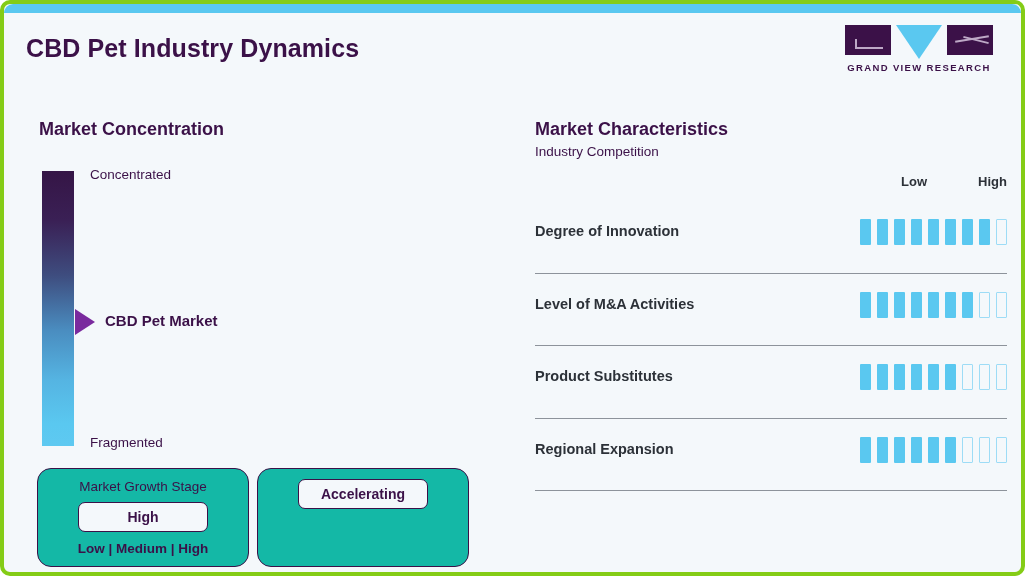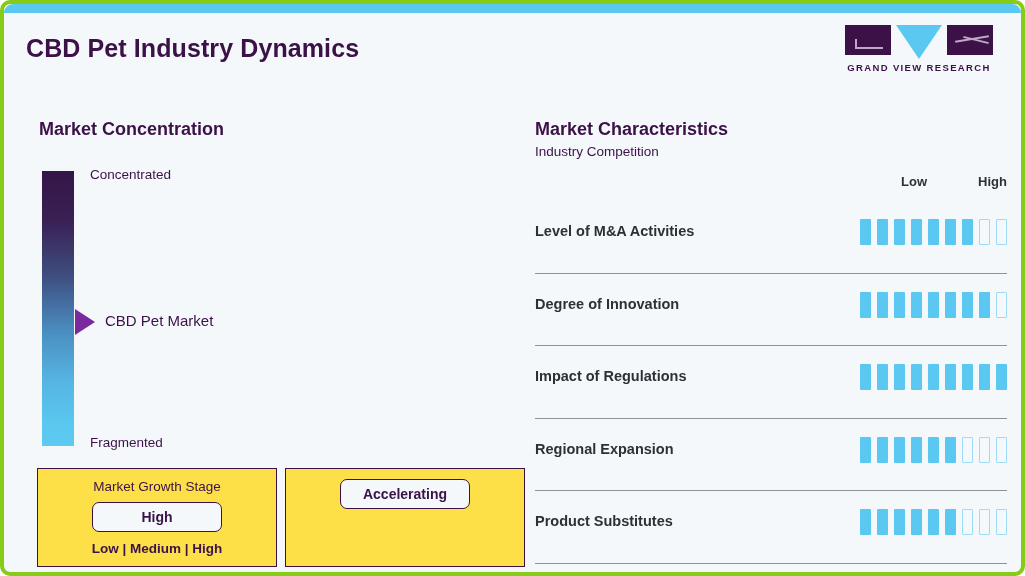--- a/index.html
+++ b/index.html
@@ -186,42 +186,42 @@
     border-top: 13px solid transparent;
     border-bottom: 13px solid transparent;
     border-left: 20px solid #7a2a9e;
   }
 
   .marker-label {
     position: absolute;
     left: 30px;
     top: 3px;
     font-size: 15px;
-    font-weight: normal;
+    font-weight: bold;
     color: #3b1148;
     white-space: nowrap;
     text-align: center;
   }
 
   
   .info-boxes {
     position: absolute;
     left: 33px;
     top: 369px;
     display: flex;
     gap: 8px;
   }
 
   .info-box {
-    width: 240px;
+    width: 212px;
     border: 1.3px solid #3b1148;
-    border-radius: 0;
+    border-radius: 14px;
     padding: 10px 8px 10px;
     text-align: center;
-    background: #fde047;
+    background: #14b8a6;
   }
 
   .info-box-title {
     font-size: 13.5px;
     color: #3b1148;
     margin-bottom: 8px;
   }
 
   .info-box-value {
     display: inline-block;
@@ -393,85 +393,71 @@
 
     <div class="section-subtitle">Industry Competition</div>
 
     <div class="rating-axis">
       <div class="axis-low">Low</div>
       <div class="axis-high">High</div>
     </div>
 
     <div class="rating-rows" id="rating-rows">
         <div class="rating-row">
-          <div class="rating-label">Level of M&amp;A Activities</div>
+          <div class="rating-label">Degree of Innovation</div>
           <div class="rating-bars">
             <div class="seg filled"></div>
             <div class="seg filled"></div>
             <div class="seg filled"></div>
             <div class="seg filled"></div>
             <div class="seg filled"></div>
             <div class="seg filled"></div>
             <div class="seg filled"></div>
-            <div class="seg empty"></div>
+            <div class="seg filled"></div>
             <div class="seg empty"></div>
           </div>
         </div>
         <div class="rating-row">
-          <div class="rating-label">Degree of Innovation</div>
+          <div class="rating-label">Level of M&amp;A Activities</div>
           <div class="rating-bars">
             <div class="seg filled"></div>
             <div class="seg filled"></div>
             <div class="seg filled"></div>
             <div class="seg filled"></div>
             <div class="seg filled"></div>
             <div class="seg filled"></div>
             <div class="seg filled"></div>
-            <div class="seg filled"></div>
+            <div class="seg empty"></div>
             <div class="seg empty"></div>
           </div>
         </div>
         <div class="rating-row">
-          <div class="rating-label">Impact of Regulations</div>
+          <div class="rating-label">Product Substitutes</div>
           <div class="rating-bars">
             <div class="seg filled"></div>
             <div class="seg filled"></div>
             <div class="seg filled"></div>
             <div class="seg filled"></div>
             <div class="seg filled"></div>
             <div class="seg filled"></div>
-            <div class="seg filled"></div>
-            <div class="seg filled"></div>
-            <div class="seg filled"></div>
+            <div class="seg empty"></div>
+            <div class="seg empty"></div>
+            <div class="seg empty"></div>
           </div>
         </div>
         <div class="rating-row">
           <div class="rating-label">Regional Expansion</div>
           <div class="rating-bars">
             <div class="seg filled"></div>
             <div class="seg filled"></div>
             <div class="seg filled"></div>
             <div class="seg filled"></div>
             <div class="seg filled"></div>
             <div class="seg filled"></div>
             <div class="seg empty"></div>
             <div class="seg empty"></div>
             <div class="seg empty"></div>
           </div>
         </div>
-        <div class="rating-row">
-          <div class="rating-label">Product Substitutes</div>
-          <div class="rating-bars">
-            <div class="seg filled"></div>
-            <div class="seg filled"></div>
-            <div class="seg filled"></div>
-            <div class="seg filled"></div>
-            <div class="seg filled"></div>
-            <div class="seg filled"></div>
-            <div class="seg empty"></div>
-            <div class="seg empty"></div>
-            <div class="seg empty"></div>
-          </div>
-        </div>
       </div>
 
   </div>
 </div>
 
 </body></html>

